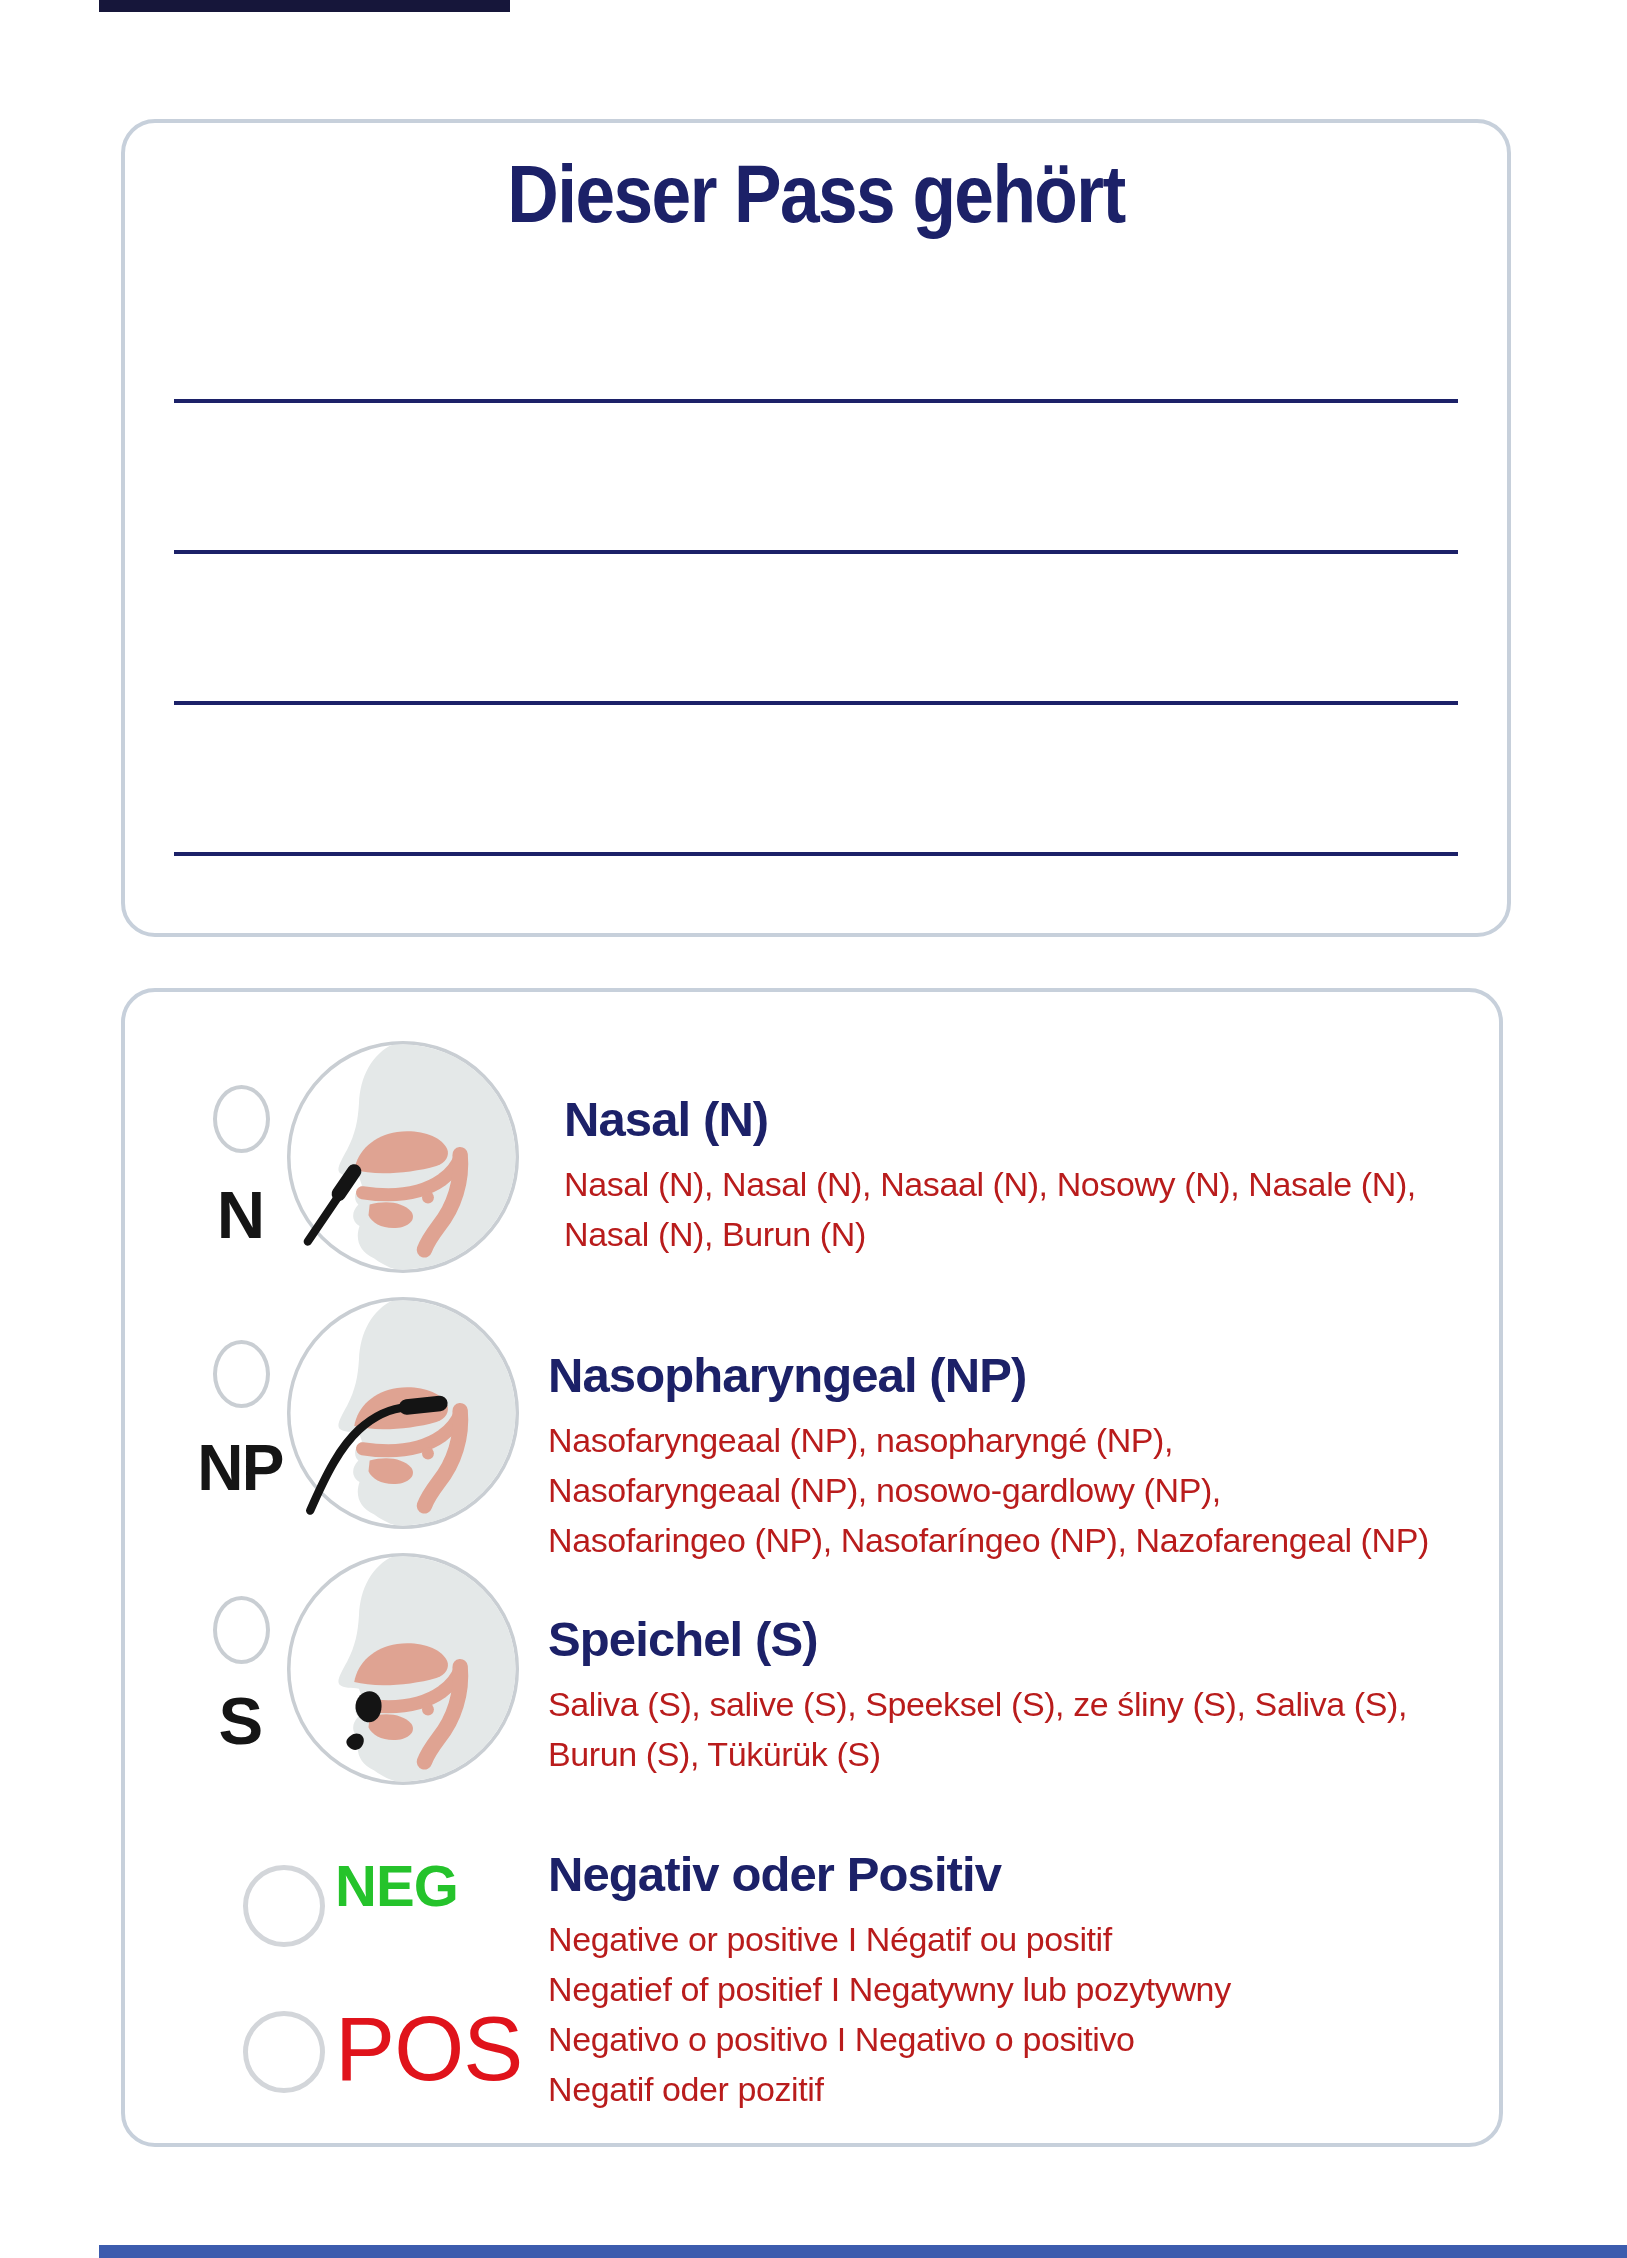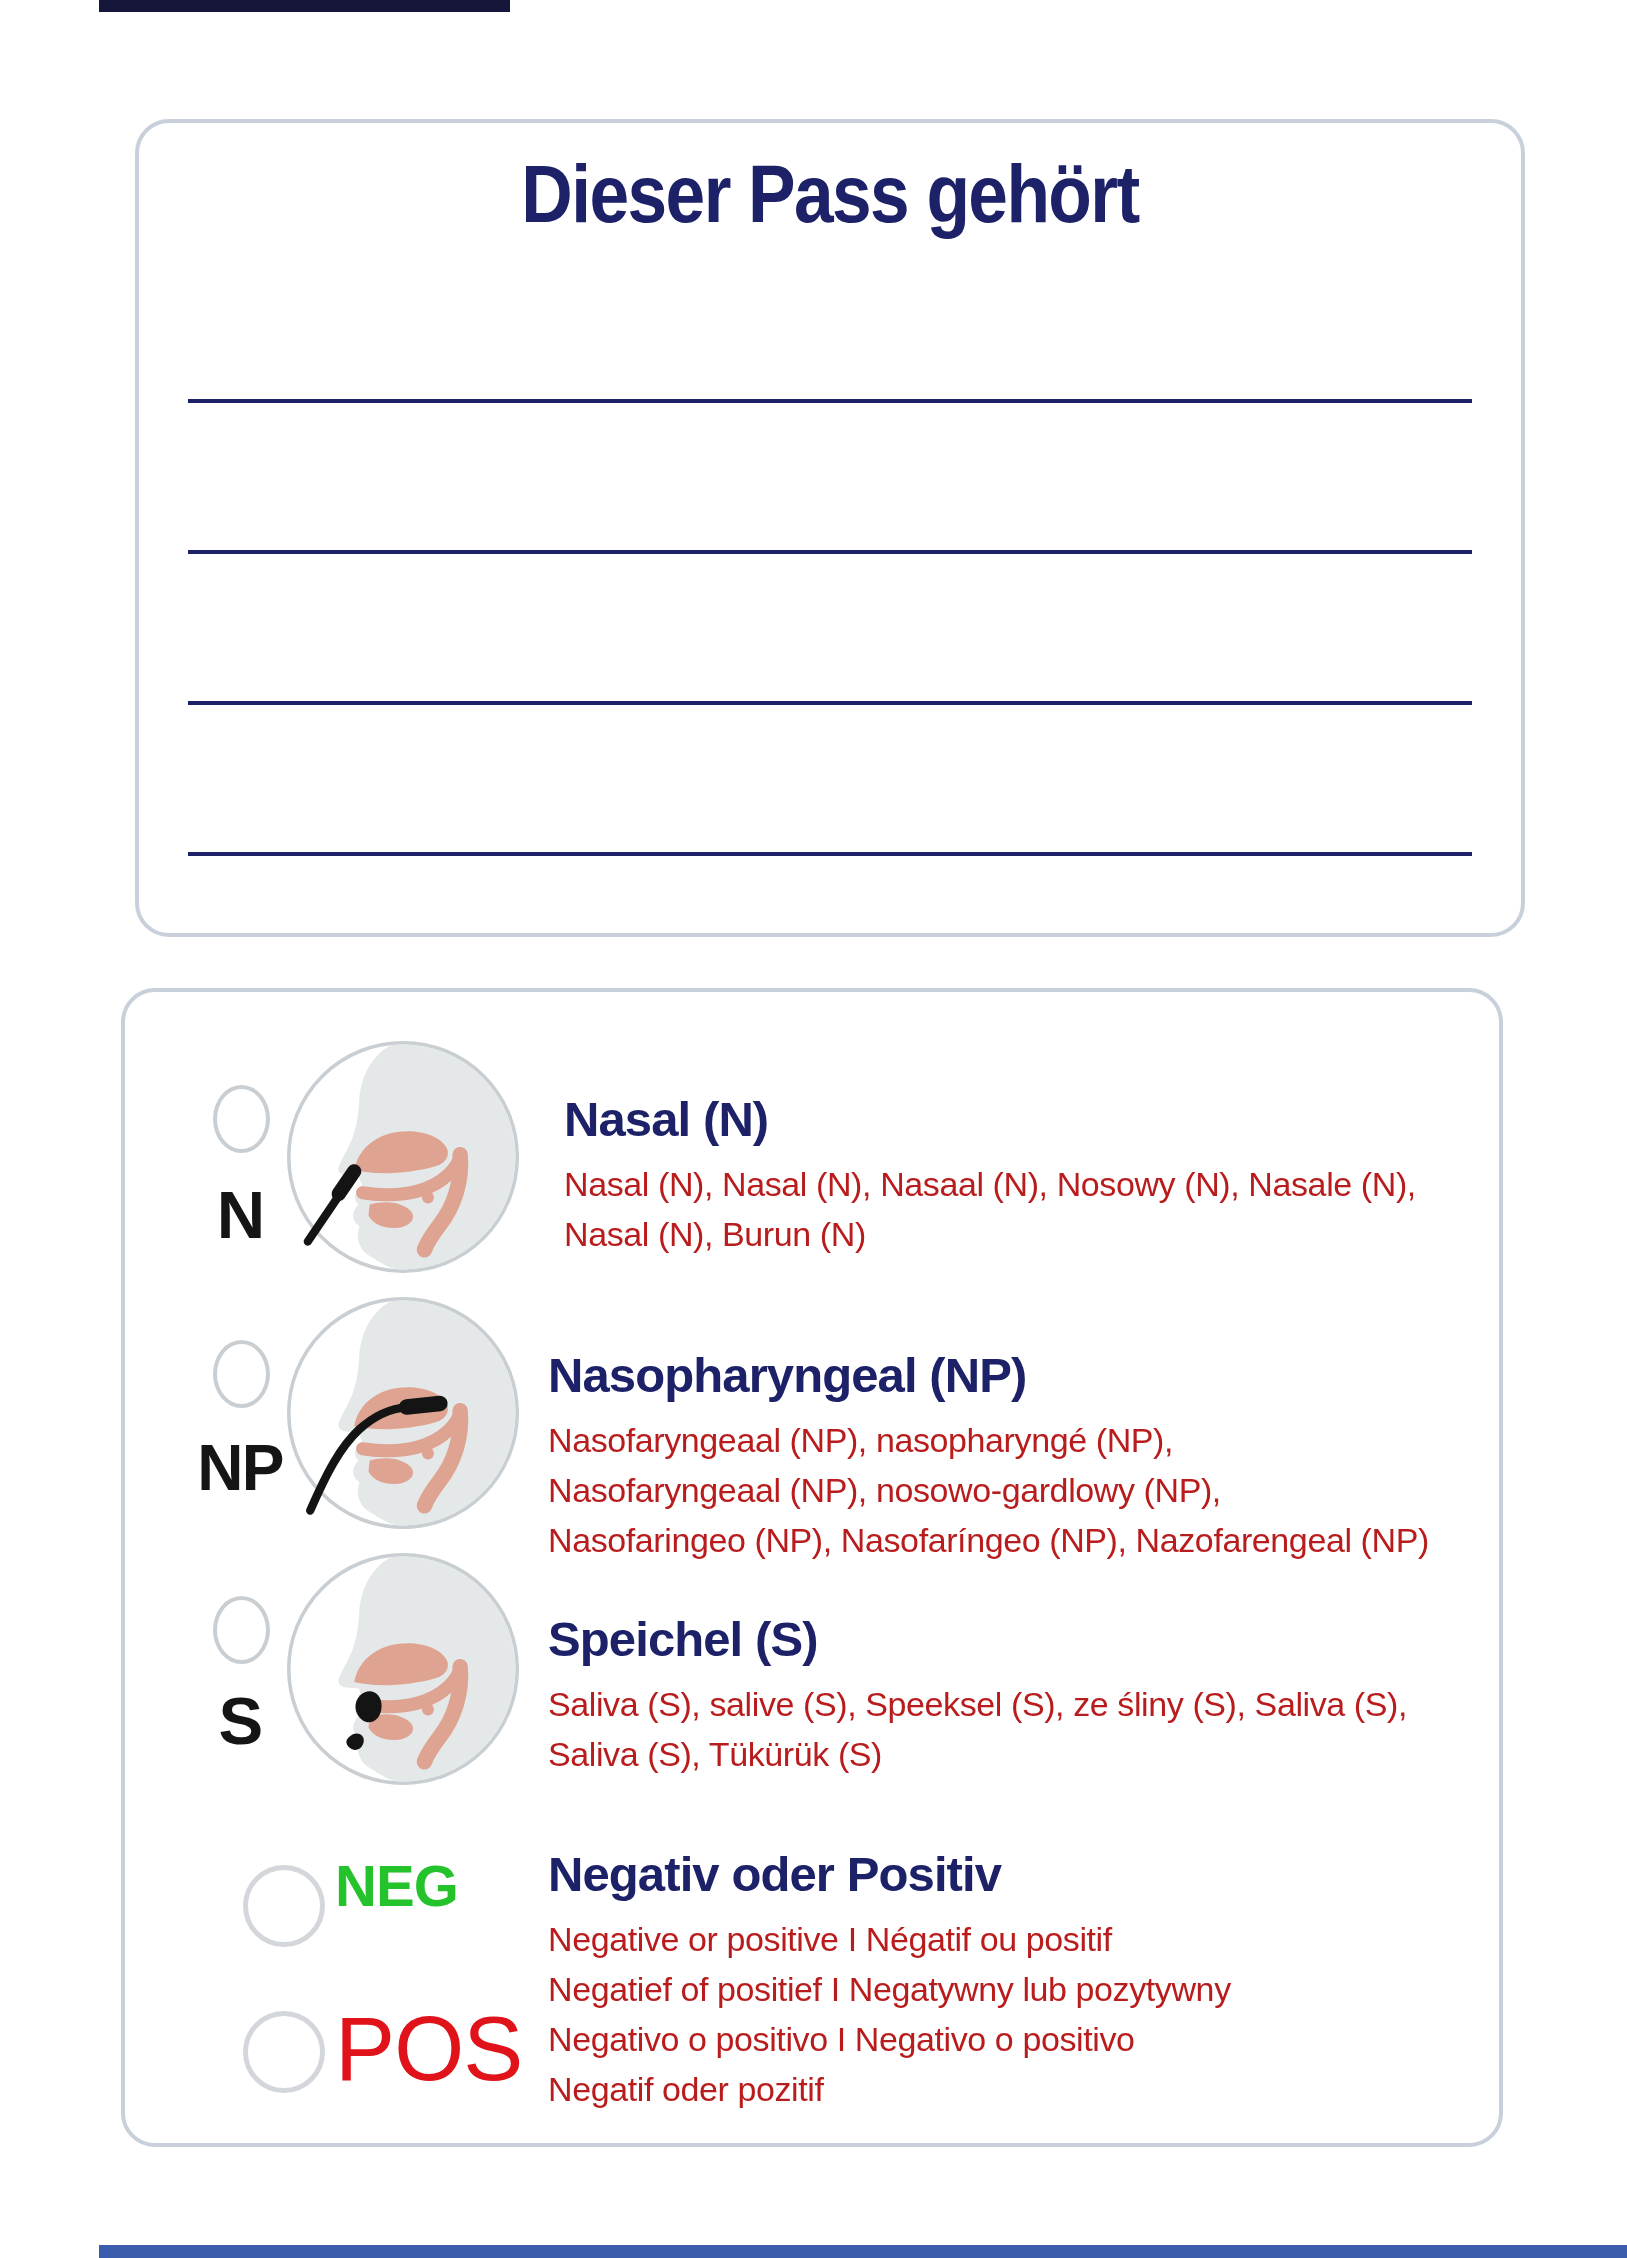--- a/index.html
+++ b/index.html
@@ -7,21 +7,21 @@
     position:relative;width:1628px;height:2258px;background:#ffffff;overflow:hidden;
     font-family:"Liberation Sans","DejaVu Sans",sans-serif;color:#1d1d1b;
   }
   
   .edge-top{position:absolute;left:99px;top:0;width:411px;height:11.5px;background:#16163a;}
   .edge-bottom{position:absolute;left:99px;top:2245px;width:1529px;height:13.2px;background:#3c5cae;}
 
   .card{
     position:absolute;background:#ffffff;border:4.4px solid #c7d0db;border-radius:34px;
   }
-  .card1{left:121px;top:119px;width:1382px;height:810px;margin-left:14px;}
+  .card1{left:121px;top:119px;width:1382px;height:810px;}
   .card2{left:121px;top:988px;width:1374px;height:1151px;}
 
   .pass-title{
     position:absolute;left:0;top:25px;width:100%;text-align:center;
     font-size:81px;font-weight:bold;color:#1c2168;letter-spacing:-1.8px;
     transform:scaleX(0.88);transform-origin:50% 50%;white-space:nowrap;
   }
   .sig-line{position:absolute;left:49px;width:1284px;height:3.5px;background:#1c2168;border:none;}
 
   
@@ -119,21 +119,21 @@
     <div class="chk" style="left:88px;top:604px;"></div>
     <div class="code-label" style="left:62px;top:690px;width:106px;">S</div>
     <svg class="head-svg" style="left:159px;top:558px;" viewBox="0 0 200 200">
       <use href="#head-base"></use>
       <path fill="#141414" d="M64 122 C72 115 82 120 82 131 C82 142 73 148 66 143 C59 138 58 128 64 122 Z"></path>
       <path fill="#141414" d="M56 156 C61 152 68 155 67 161 C66 168 59 170 55 166 C51 162 52 159 56 156 Z"></path>
     </svg>
     <div class="row-text" style="top:619px;">
       <div class="row-title">Speichel (S)</div>
       <div class="row-body">Saliva (S), salive (S), Speeksel (S), ze śliny (S), Saliva (S),</div>
-      <div class="row-body">Saliva (S), Tükürük (S)</div>
+      <div class="row-body">Burun (S), Tükürük (S)</div>
     </div>
 
     <div class="result-circle" style="left:118px;top:873px;"></div>
     <div class="result-circle" style="left:118px;top:1019px;"></div>
     <div class="neg-word">NEG</div>
     <div class="pos-word">POS</div>
     <div class="row-text" style="top:854px;">
       <div class="row-title">Negativ oder Positiv</div>
       <div class="row-body">Negative or positive I Négatif ou positif</div>
       <div class="row-body">Negatief of positief I Negatywny lub pozytywny</div>

